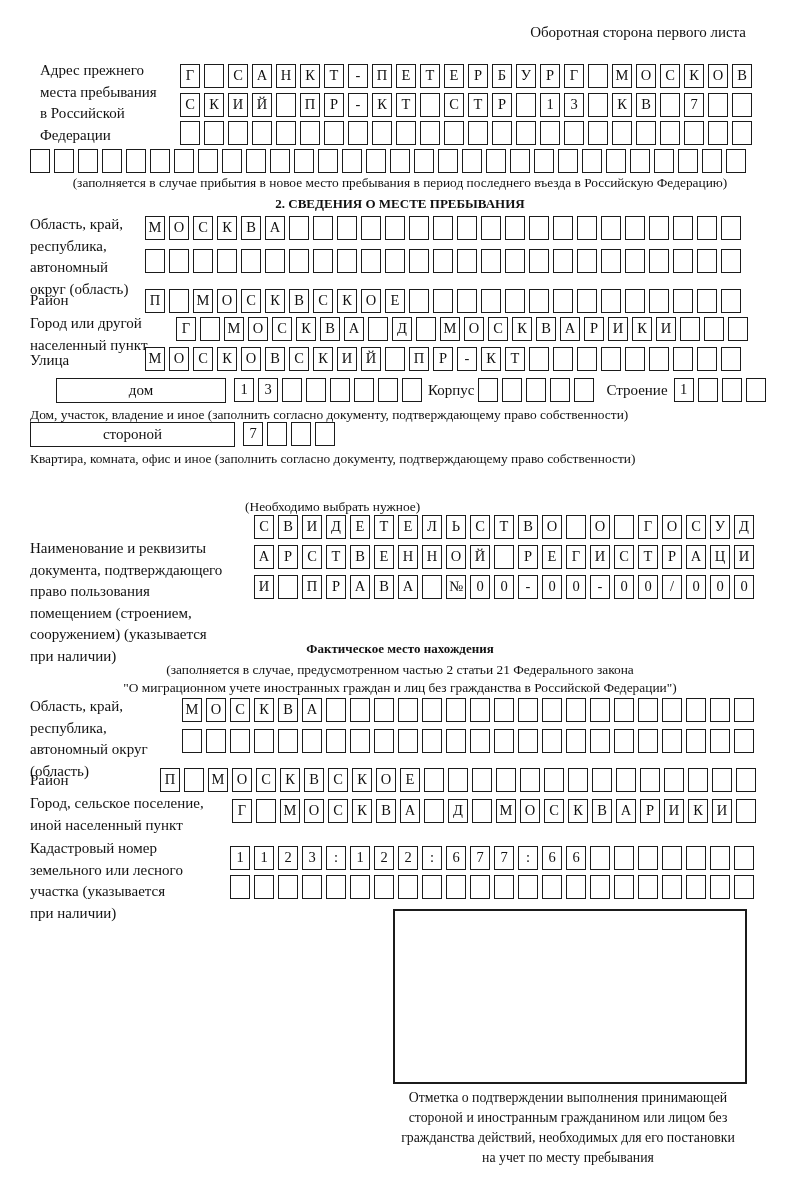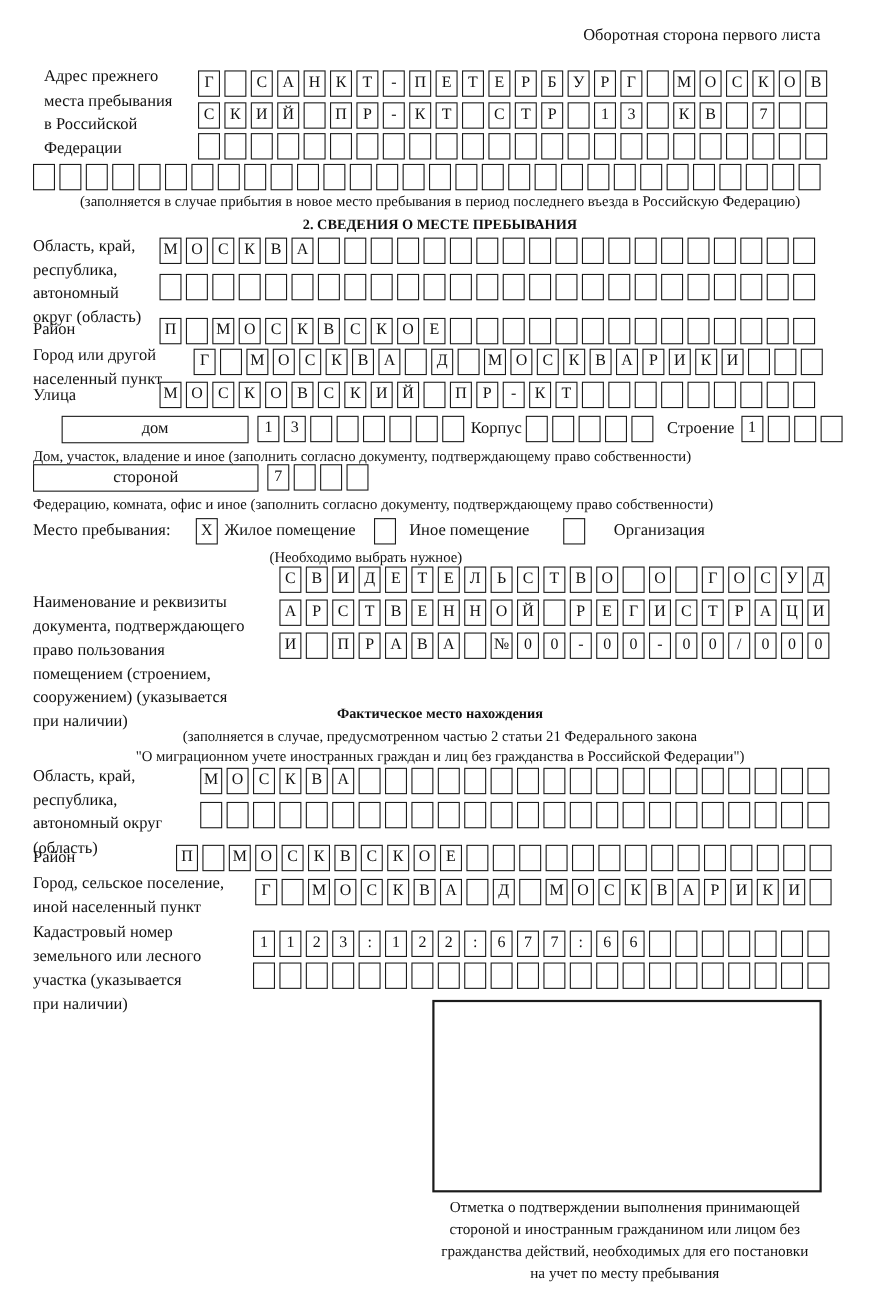--- a/index.html
+++ b/index.html
@@ -331,31 +331,22 @@
 
   <div class="rowflex" style="left:30px;top:422px;">
     <span class="widebox" style="width:205px;">стороной</span>
     <span class="cellrow inline" style="margin-left:8px;">
         <span class="cell">7</span>
         <span class="cell"></span>
         <span class="cell"></span>
         <span class="cell"></span>
       </span>
   </div>
-  <div class="t cap" style="left:30px;top:450px;">Федерацию, комната, офис и иное (заполнить согласно документу, подтверждающему право собственности)</div>
-
-  <div style="position:absolute;left:30px;top:471px;width:740px;height:26px;">
-    <span class="t" style="left:0;top:1px;white-space:nowrap;">Место пребывания:</span>
-    <span class="cell" style="position:absolute;left:148px;top:0;">X</span>
-    <span class="t" style="left:174px;top:1px;white-space:nowrap;">Жилое помещение</span>
-    <span class="cell" style="position:absolute;left:310px;top:0;"></span>
-    <span class="t" style="left:342px;top:1px;white-space:nowrap;">Иное помещение</span>
-    <span class="cell" style="position:absolute;left:482px;top:0;"></span>
-    <span class="t" style="left:528px;top:1px;white-space:nowrap;">Организация</span>
-  </div>
+  <div class="t cap" style="left:30px;top:450px;">Квартира, комната, офис и иное (заполнить согласно документу, подтверждающему право собственности)</div>
+
   <div class="t cap" style="left:245px;top:498px;">(Необходимо выбрать нужное)</div>
 
   <div class="t" style="left:30px;top:538px;width:230px;">Наименование и реквизиты
 документа, подтверждающего
 право пользования
 помещением (строением,
 сооружением) (указывается
 при наличии)</div>
   <div class="cellrow" style="left:254px;top:515px;">
       <span class="cell">С</span>

